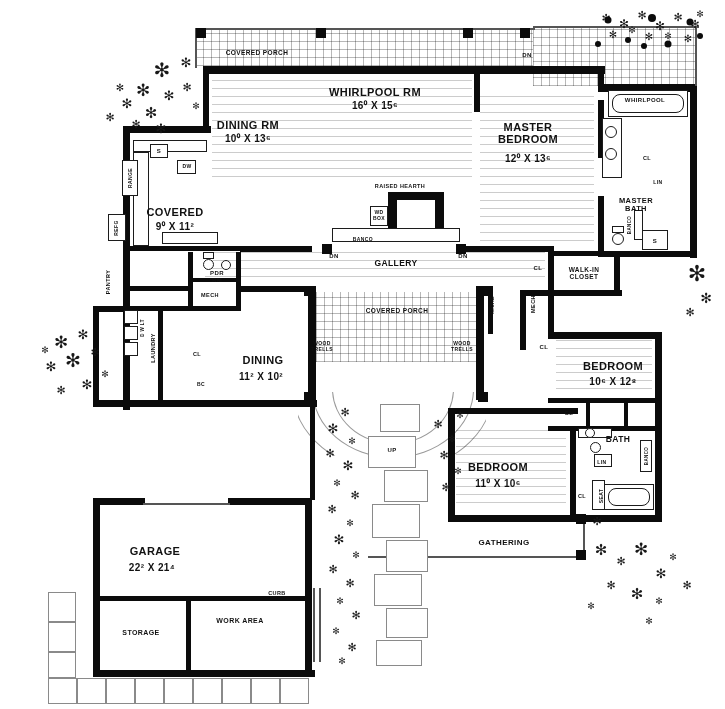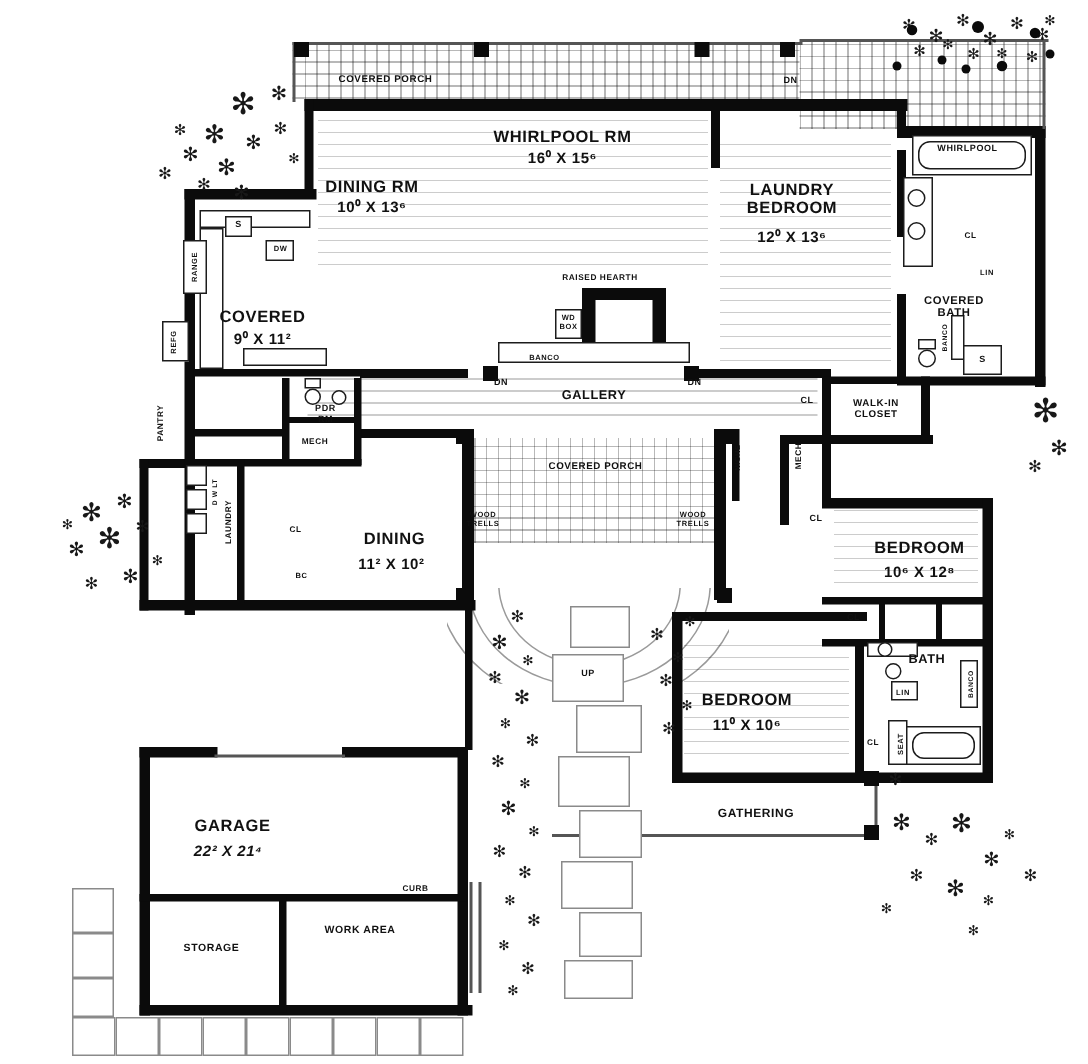--- a/index.html
+++ b/index.html
@@ -253,24 +253,24 @@
     <div class="dot" style="left: 668px; top: 44px; width: 7px; height: 7px;"></div>
     <div class="dot" style="left: 700px; top: 36px; width: 6px; height: 6px;"></div>
     <div class="dot" style="left: 598px; top: 44px; width: 6px; height: 6px;"></div>
     <div class="dot" style="left: 644px; top: 46px; width: 6px; height: 6px;"></div>
     <span class="lbl" style="left: 257px; top: 53px; font-size: 6.5px; font-weight: 600;">COVERED PORCH</span>
     <span class="lbl" style="left: 527px; top: 55px; font-size: 6px; font-weight: 600;">DN</span>
     <span class="lbl" style="left: 375px; top: 92px; font-size: 11px; font-weight: 700;">WHIRLPOOL RM</span>
     <span class="lbl" style="left: 375px; top: 106px; font-size: 10px; font-weight: 700;">16⁰ X 15⁶</span>
     <span class="lbl" style="left: 248px; top: 125px; font-size: 11px; font-weight: 700;">DINING RM</span>
     <span class="lbl" style="left: 248px; top: 139px; font-size: 10px; font-weight: 700;">10⁰ X 13⁶</span>
-    <span class="lbl wrap" style="left: 528px; top: 133px; font-size: 11px; font-weight: 700; width: 82px;">LAUNDRY BEDROOM</span>
+    <span class="lbl wrap" style="left: 528px; top: 133px; font-size: 11px; font-weight: 700; width: 82px;">MASTER BEDROOM</span>
     <span class="lbl" style="left: 528px; top: 159px; font-size: 10px; font-weight: 700;">12⁰ X 13⁶</span>
     <span class="lbl" style="left: 645px; top: 100px; font-size: 6px; font-weight: 600;">WHIRLPOOL</span>
-    <span class="lbl wrap" style="left: 636px; top: 205px; font-size: 7.5px; font-weight: 600; width: 46px;">COVERED BATH</span>
+    <span class="lbl wrap" style="left: 636px; top: 205px; font-size: 7.5px; font-weight: 600; width: 46px;">MASTER BATH</span>
     <span class="lbl" style="left: 175px; top: 212px; font-size: 11px; font-weight: 700;">COVERED</span>
     <span class="lbl" style="left: 175px; top: 227px; font-size: 10px; font-weight: 700;">9⁰ X 11²</span>
     <span class="lbl" style="left: 400px; top: 186px; font-size: 5.5px; font-weight: 600;">RAISED HEARTH</span>
     <span class="lbl wrap" style="left: 379px; top: 216px; font-size: 5px; font-weight: 600; width: 16px;">WD BOX</span>
     <span class="lbl" style="left: 363px; top: 240px; font-size: 5px; font-weight: 600;">BANCO</span>
     <span class="lbl" style="left: 396px; top: 264px; font-size: 8.5px; font-weight: 600;">GALLERY</span>
     <span class="lbl" style="left: 334px; top: 256px; font-size: 6px; font-weight: 600;">DN</span>
     <span class="lbl" style="left: 463px; top: 256px; font-size: 6px; font-weight: 600;">DN</span>
     <span class="lbl wrap" style="left: 217px; top: 277px; font-size: 6px; font-weight: 600; width: 22px;">PDR RM</span>
     <span class="lbl" style="left: 210px; top: 295px; font-size: 5.5px; font-weight: 600;">MECH</span>
@@ -299,21 +299,21 @@
     <span class="lbl" style="left: 498px; top: 484px; font-size: 10px; font-weight: 700;">11⁰ X 10⁶</span>
     <span class="lbl" style="left: 618px; top: 440px; font-size: 8.5px; font-weight: 600;">BATH</span>
     <span class="lbl" style="left: 602px; top: 463px; font-size: 5px; font-weight: 600;">LIN</span>
     <span class="lbl v" style="left: 602px; top: 496px; font-size: 5px; font-weight: 600;">SEAT</span>
     <span class="lbl" style="left: 582px; top: 496px; font-size: 5.5px; font-weight: 600;">CL</span>
     <span class="lbl v" style="left: 647px; top: 456px; font-size: 4.5px; font-weight: 600;">BANCO</span>
     <span class="lbl" style="left: 569px; top: 413px; font-size: 6px; font-weight: 600;">CL</span>
     <span class="lbl" style="left: 544px; top: 347px; font-size: 6px; font-weight: 600;">CL</span>
     <span class="lbl" style="left: 504px; top: 543px; font-size: 8px; font-weight: 600;">GATHERING</span>
     <span class="lbl" style="left: 155px; top: 551px; font-size: 11px; font-weight: 700;">GARAGE</span>
-    <span class="lbl" style="left: 152px; top: 568px; font-size: 10px; font-weight: 700; font-style: italic;">22² X 21⁴</span>
+    <span class="lbl" style="left: 152px; top: 568px; font-size: 10px; font-weight: 700;">22² X 21⁴</span>
     <span class="lbl" style="left: 277px; top: 593px; font-size: 5.5px; font-weight: 600;">CURB</span>
     <span class="lbl" style="left: 240px; top: 621px; font-size: 7px; font-weight: 600;">WORK AREA</span>
     <span class="lbl" style="left: 141px; top: 633px; font-size: 7px; font-weight: 600;">STORAGE</span>
     <span class="lbl" style="left: 647px; top: 158px; font-size: 5.5px; font-weight: 600;">CL</span>
     <span class="lbl" style="left: 658px; top: 183px; font-size: 5px; font-weight: 600;">LIN</span>
     <span class="lbl v" style="left: 630px; top: 225px; font-size: 4.5px; font-weight: 600;">BANCO</span>
     <span class="lbl" style="left: 655px; top: 241px; font-size: 6px; font-weight: 600;">S</span>
   </div>
 
 </body></html>

